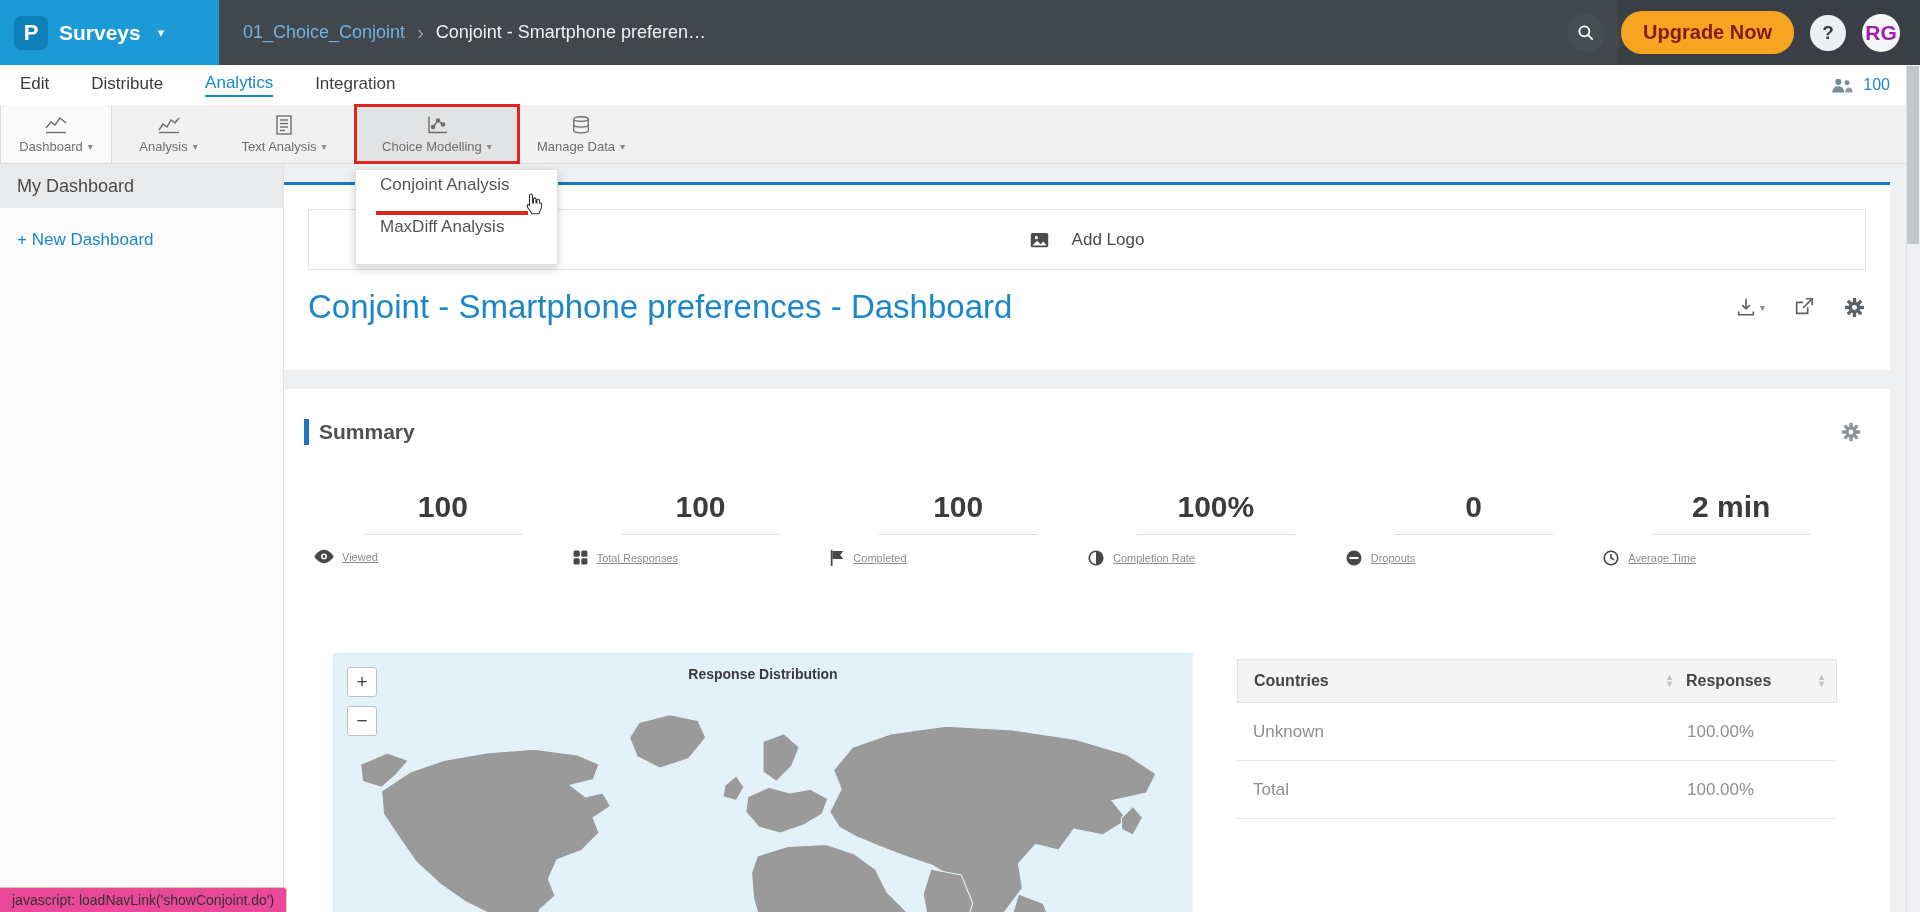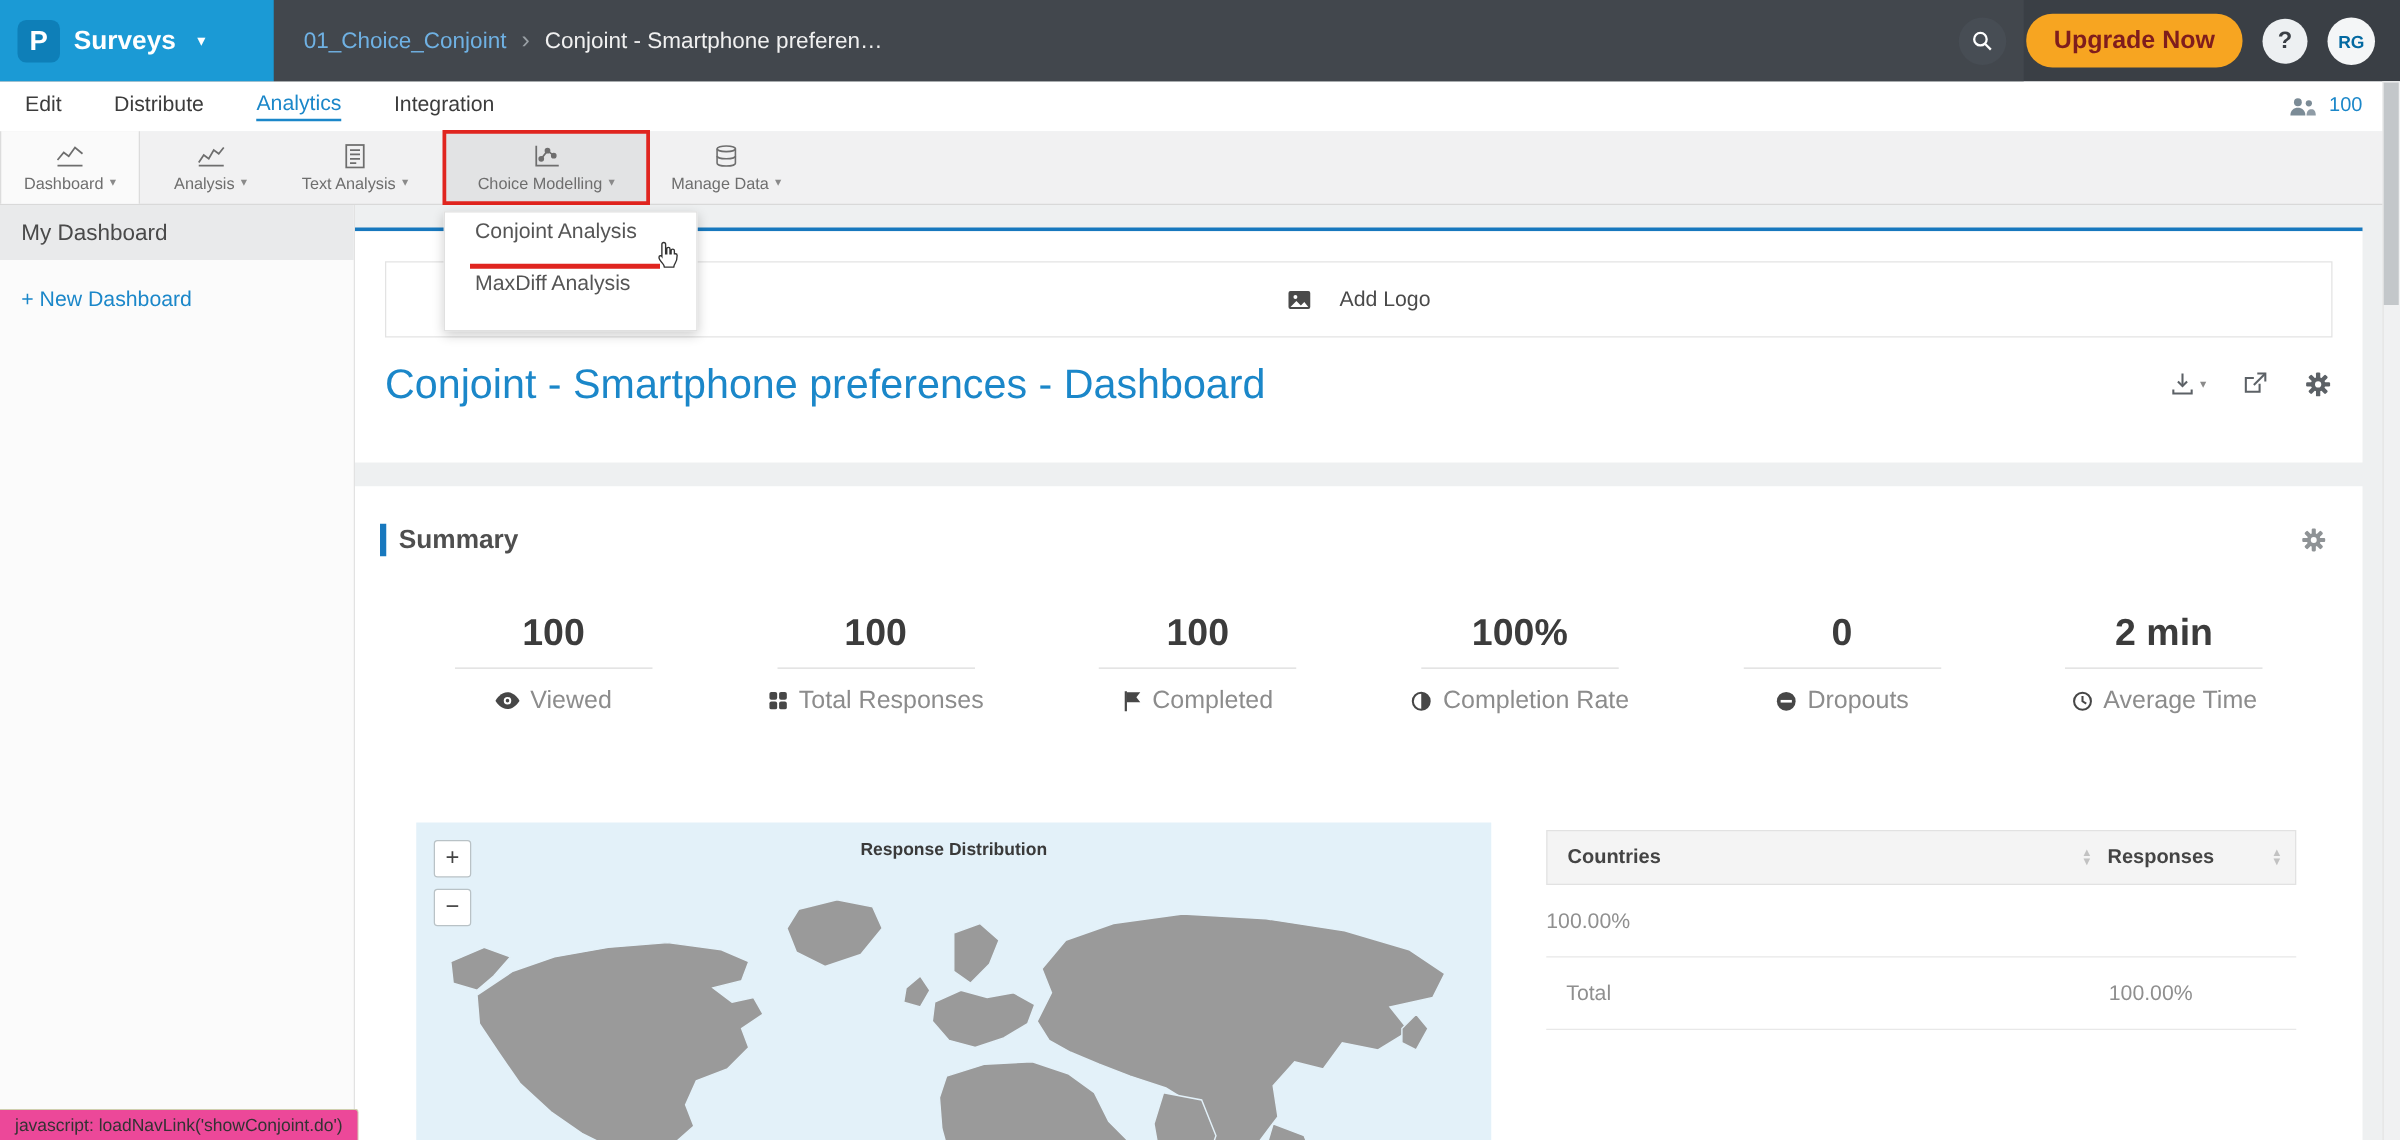--- a/index.html
+++ b/index.html
@@ -15,21 +15,21 @@
   .logo-text{color:#fff;font-size:21px;font-weight:bold;}
   .logo-caret{color:#fff;font-size:13px;margin-left:6px;}
   .breadcrumb{position:relative;display:flex;align-items:center;margin-left:24px;font-size:18px;white-space:nowrap;}
   .crumb-link{color:#6fb1e3;text-decoration:none;cursor:pointer;}
   .crumb-sep{color:#9aa0a5;margin:0 12px;font-size:20px;}
   .crumb-current{color:#f0f0f0;}
   .header-right{position:relative;margin-left:auto;margin-right:20px;display:flex;align-items:center;gap:16px;}
   .search-btn{width:38px;height:38px;border-radius:50%;background:#474d54;display:flex;align-items:center;justify-content:center;cursor:pointer;}
   .upgrade-btn{background:#f7a521;color:#7f1d1d;font-weight:bold;font-size:20px;font-family:inherit;padding:10px 22px;border-radius:21px;border:none;cursor:pointer;}
   .help-btn{width:36px;height:36px;border-radius:50%;background:#edf0f2;color:#3a3f45;font-weight:bold;font-size:19px;display:flex;align-items:center;justify-content:center;cursor:pointer;}
-  .avatar{width:38px;height:38px;border-radius:50%;background:#f4f6f7;color:#0369a1;font-weight:bold;font-size:14px;display:flex;align-items:center;justify-content:center;cursor:pointer;}
+  .avatar{width:38px;height:38px;border-radius:50%;background:#f4f6f7;color:#a21caf;font-weight:bold;font-size:21px;display:flex;align-items:center;justify-content:center;cursor:pointer;}
   
   .nav-row{position:absolute;top:65px;left:0;width:1920px;height:40px;background:#fff;display:flex;align-items:center;padding-left:20px;box-sizing:border-box;gap:42px;z-index:20;}
   .nav-item{font-size:17px;color:#3c3c3c;cursor:pointer;padding-bottom:2px;}
   .nav-item.active{color:#1b87c9;border-bottom:2px solid #1b87c9;}
   .nav-right{position:absolute;right:30px;top:0;height:40px;display:flex;align-items:center;gap:9px;}
   .nav-count{color:#1b87c9;font-size:16px;}
   
   .toolbar{position:absolute;top:105px;left:0;width:1920px;height:59px;background:#f1f1f2;border-bottom:1px solid #d9d9d9;display:flex;box-sizing:border-box;z-index:25;}
   .tb-item{display:flex;flex-direction:column;align-items:center;justify-content:center;gap:4px;cursor:pointer;box-sizing:border-box;}
   .tb-label{font-size:13px;color:#6e6e6e;display:flex;align-items:center;gap:5px;white-space:nowrap;}
@@ -60,21 +60,21 @@
   
   .card{width:1606px;height:640px;background:#fff;margin-top:19px;padding:30px 20px 0 20px;box-sizing:border-box;}
   .card-head{display:flex;align-items:center;gap:10px;}
   .accent{width:5px;height:26px;background:#1778be;}
   .card-title{font-size:21px;color:#4f4f4f;font-weight:bold;}
   .card-gear{margin-left:auto;margin-right:8px;cursor:pointer;}
   .stats{display:flex;margin-top:45px;padding:0 10px;}
   .stat{flex:1;text-align:center;}
   .stat-value{font-size:30px;font-weight:bold;color:#3c3c3c;}
   .stat-divider{width:158px;border-bottom:1px solid #dcdcdc;margin:10px auto 14px auto;}
-  .stat-label{display:flex;align-items:center;justify-content:center;gap:8px;color:#8c8c8c;font-size:20px;}
+  .stat-label{display:flex;align-items:center;gap:8px;color:#8c8c8c;font-size:11px;text-decoration:underline;}
   .bottom-row{display:flex;margin-top:86px;margin-left:29px;gap:44px;}
   
   .map-panel{width:860px;height:470px;background:#e3f1f9;position:relative;flex:none;overflow:hidden;}
   .map-title{text-align:center;padding-top:13px;font-size:14px;font-weight:bold;color:#3a3a3a;}
   .zoom-box{position:absolute;left:14px;top:14px;display:flex;flex-direction:column;gap:9px;}
   .zoom-btn{width:28px;height:28px;background:#fff;border:1px solid #b9c2c6;border-radius:3px;font-size:19px;color:#444;display:flex;align-items:center;justify-content:center;cursor:pointer;}
   .world-map{position:absolute;left:20px;top:52px;}
   
   .ctable{width:600px;flex:none;font-size:17px;}
   .tbl-header{display:flex;background:#f4f4f4;border:1px solid #e2e2e2;height:44px;align-items:center;color:#444;font-weight:bold;font-size:16px;box-sizing:border-box;margin-top:6px;}
@@ -426,20 +426,21 @@
           </div>
           <div class="th2">
             <span>Responses</span>
             <span class="sort-icon">
                 <span>▲</span>
                 <span>▼</span>
               </span>
           </div>
         </div>
         <div class="tbl-row">
+          <div class="td1">Unknown</div>
           <div class="td2">100.00%</div>
         </div>
         <div class="tbl-row">
           <div class="td1">Total</div>
           <div class="td2">100.00%</div>
         </div>
       </div>
     </div>
   </div>
 </div>

